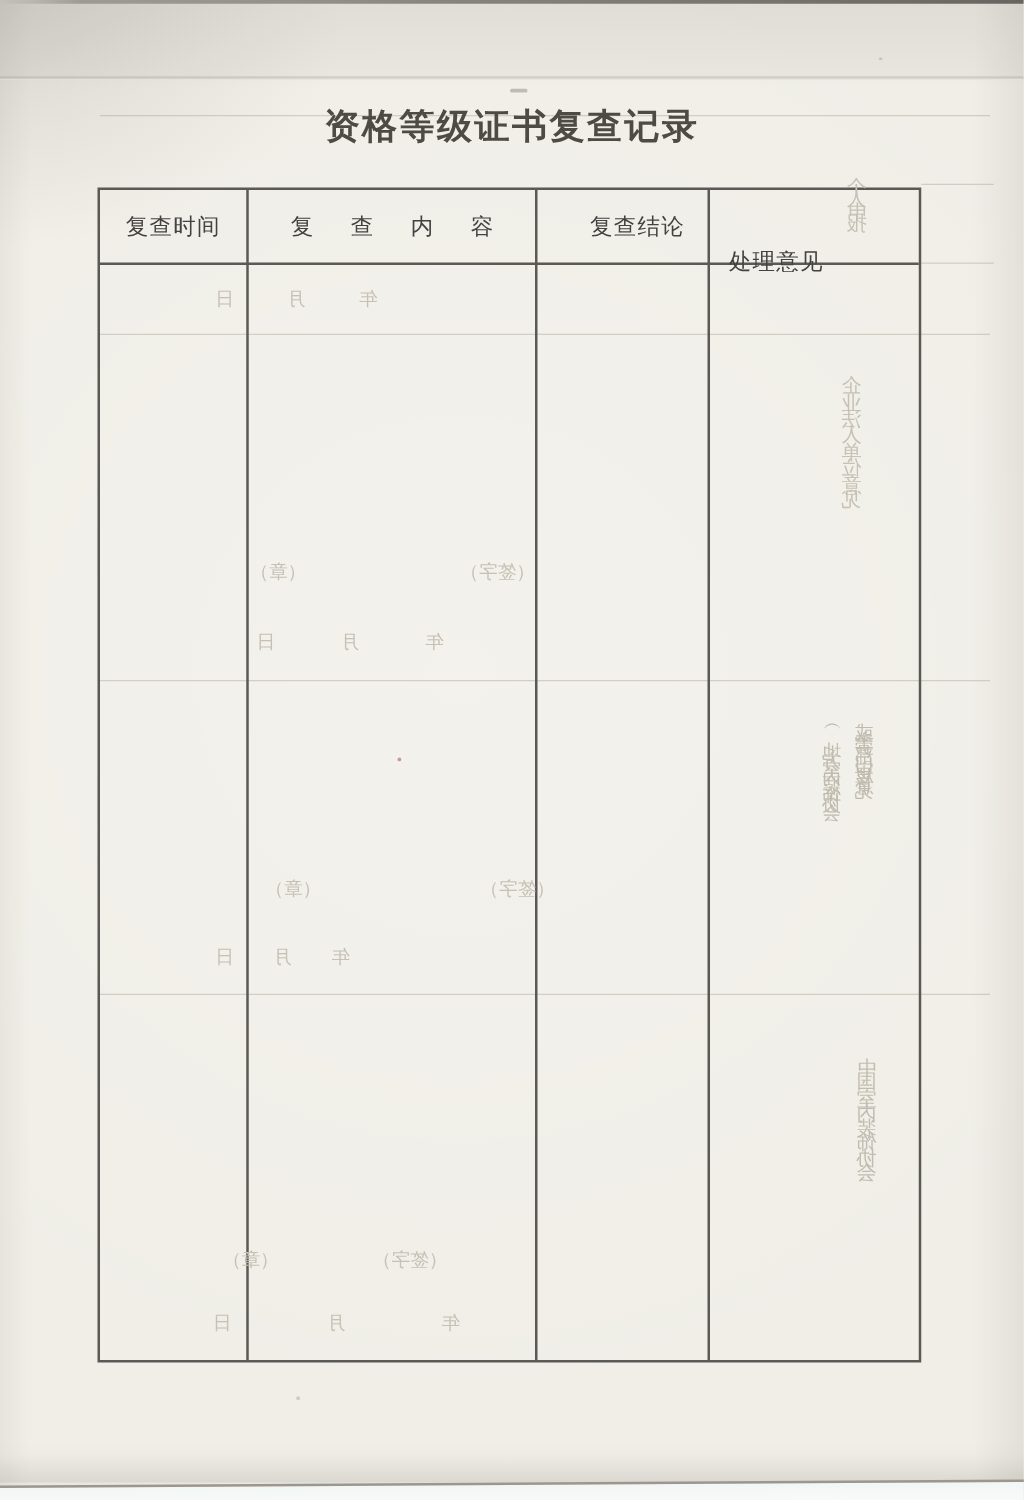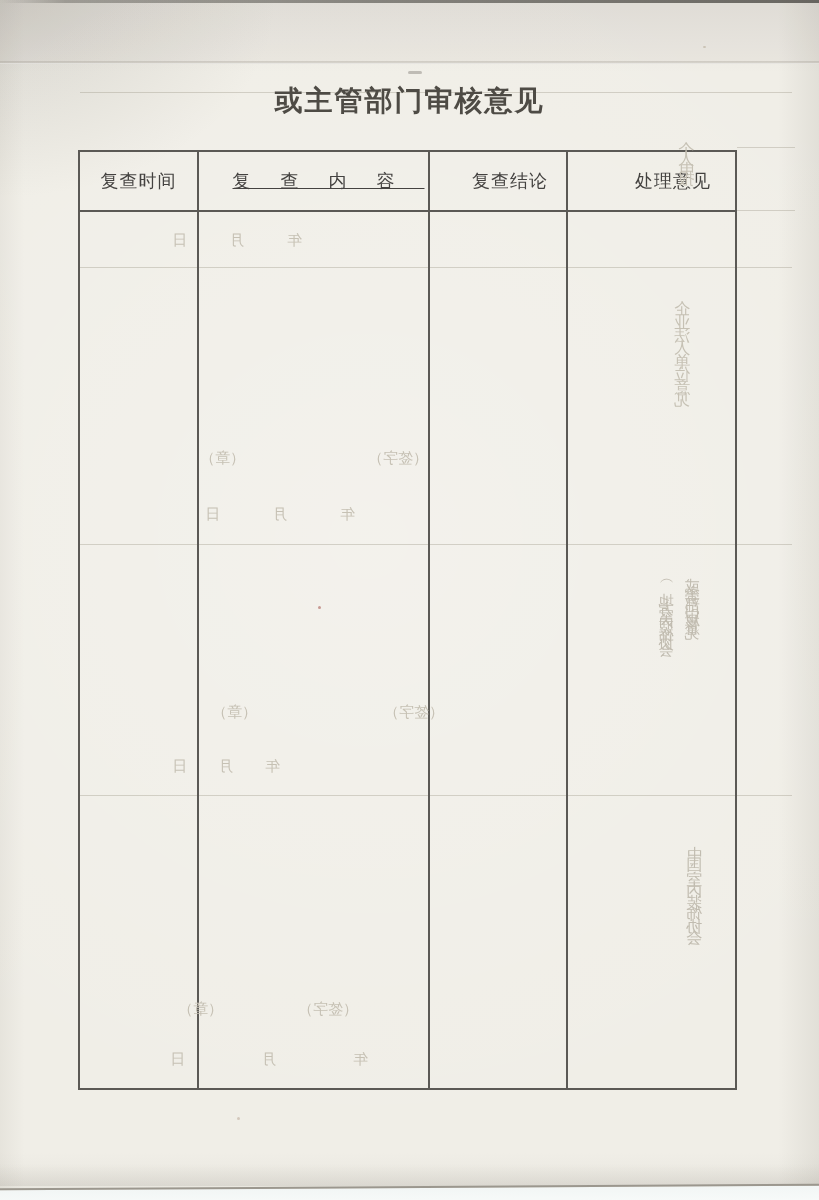--- a/index.html
+++ b/index.html
@@ -37,22 +37,22 @@
     font-size:28px;font-weight:600;letter-spacing:2px;color:#4e4b45;}
 
   
   .table{position:absolute;left:78px;top:150px;width:659px;height:940px;
     border:2px solid #5b5955;box-sizing:border-box;text-align:center;}
   .vline{position:absolute;top:0;bottom:0;width:2px;background:#5b5955;}
   .vline1{left:117px;} .vline2{left:348px;} .vline3{left:486px;}
   .hdr-line{position:absolute;left:0;right:0;top:58px;height:2px;background:#5b5955;}
   .th{position:absolute;top:0;height:58px;display:flex;align-items:center;justify-content:center;
     font-size:18px;color:#444240;letter-spacing:1px;}
-  .th1{left:0;width:117px;} .th2{left:119px;width:229px;} .th3{left:350px;width:136px;padding-left:12px;} .th4{left:512px;width:162px;}
-  .th2 span{letter-spacing:30px;margin-right:-30px;text-decoration:underline;}
+  .th1{left:0;width:117px;} .th2{left:119px;width:229px;} .th3{left:350px;width:136px;padding-left:12px;} .th4{left:460px;width:162px;margin-top:28px;}
+  .th2 span{letter-spacing:30px;margin-right:-30px;}
   .body-col{position:absolute;top:60px;bottom:0;}
   .bc1{left:0;width:117px;} .bc2{left:119px;width:229px;} .bc3{left:350px;width:136px;} .bc4{left:488px;width:167px;}
 
   
   .ghost{position:absolute;color:#c6c1b4;transform:scaleX(-1);}
   .gline{position:absolute;height:1px;background:rgba(158,152,138,.38);}
   .gl-92{left:80px;top:92px;width:712px;}
   .gl-268{left:80px;top:267px;width:712px;}
   .gl-545{left:80px;top:544px;width:712px;}
   .gl-796{left:80px;top:795px;width:712px;}
@@ -90,21 +90,21 @@
   <div class="speck speck2"></div>
   <div class="speck speck3"></div>
 
   <div class="gline gl-92"></div>
   <div class="gline gl-268"></div>
   <div class="gline gl-545"></div>
   <div class="gline gl-796"></div>
   <div class="gline gl-148"></div>
   <div class="gline gl-212"></div>
 
-  <div class="title">或主管部门审核意见</div>
+  <div class="title">资格等级证书复查记录</div>
 
   <div class="table">
     <div class="vline vline1"></div>
     <div class="vline vline2"></div>
     <div class="vline vline3"></div>
     <div class="hdr-line"></div>
 
     <div class="th th1">
       <span>复查时间</span>
     </div>

